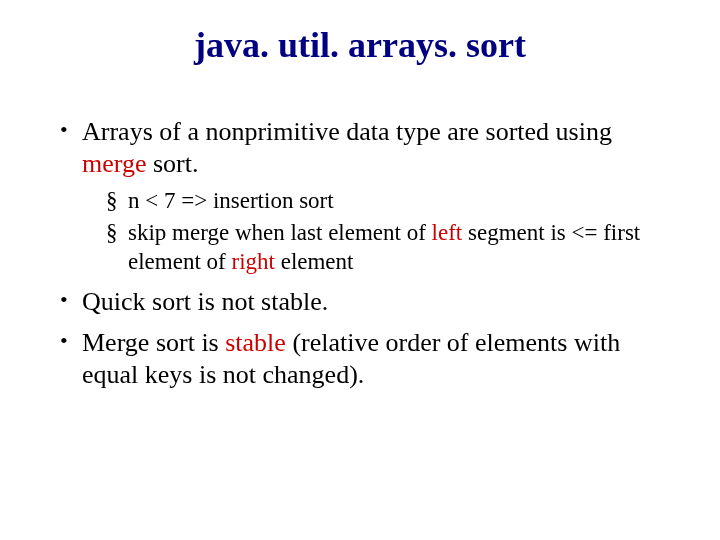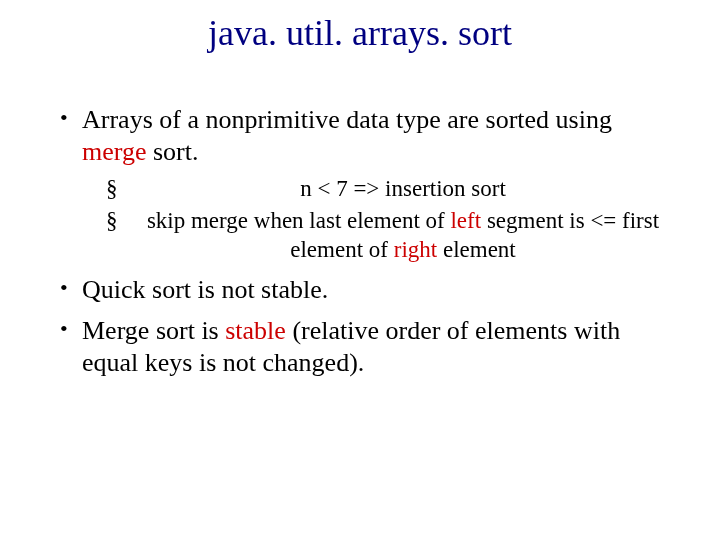--- a/index.html
+++ b/index.html
@@ -15,22 +15,22 @@
     width: 720px;
     height: 540px;
     position: relative;
     box-sizing: border-box;
     padding: 12px 30px 20px 30px;
   }
   .title {
     text-align: center;
     font-size: 36px;
     color: #000080;
-    margin: 0 0 50px 0;
-    font-weight: normal;
+    margin: 12px 0 50px 0;
+    font-weight: bold;
   }
   ul.outer {
     list-style: none;
     margin: 12px;
     padding: 0 0 0 18px;
     font-size: 26px;
     line-height: 1.22;
   }
   ul.outer > li {
     position: relative;
@@ -49,21 +49,20 @@
     list-style: none;
     margin: 8px 0 10px 0;
     padding: 0 0 0 24px;
     font-size: 23px;
     line-height: 1.22;
   }
   ul.inner > li {
     position: relative;
     padding-left: 22px;
     margin-bottom: 4px;
-    text-align: center;
   }
   ul.inner > li::before {
     content: "§";
     position: absolute;
     left: 0;
     top: 0;
   }
   .accent {
     color: #cc0000;
   }

